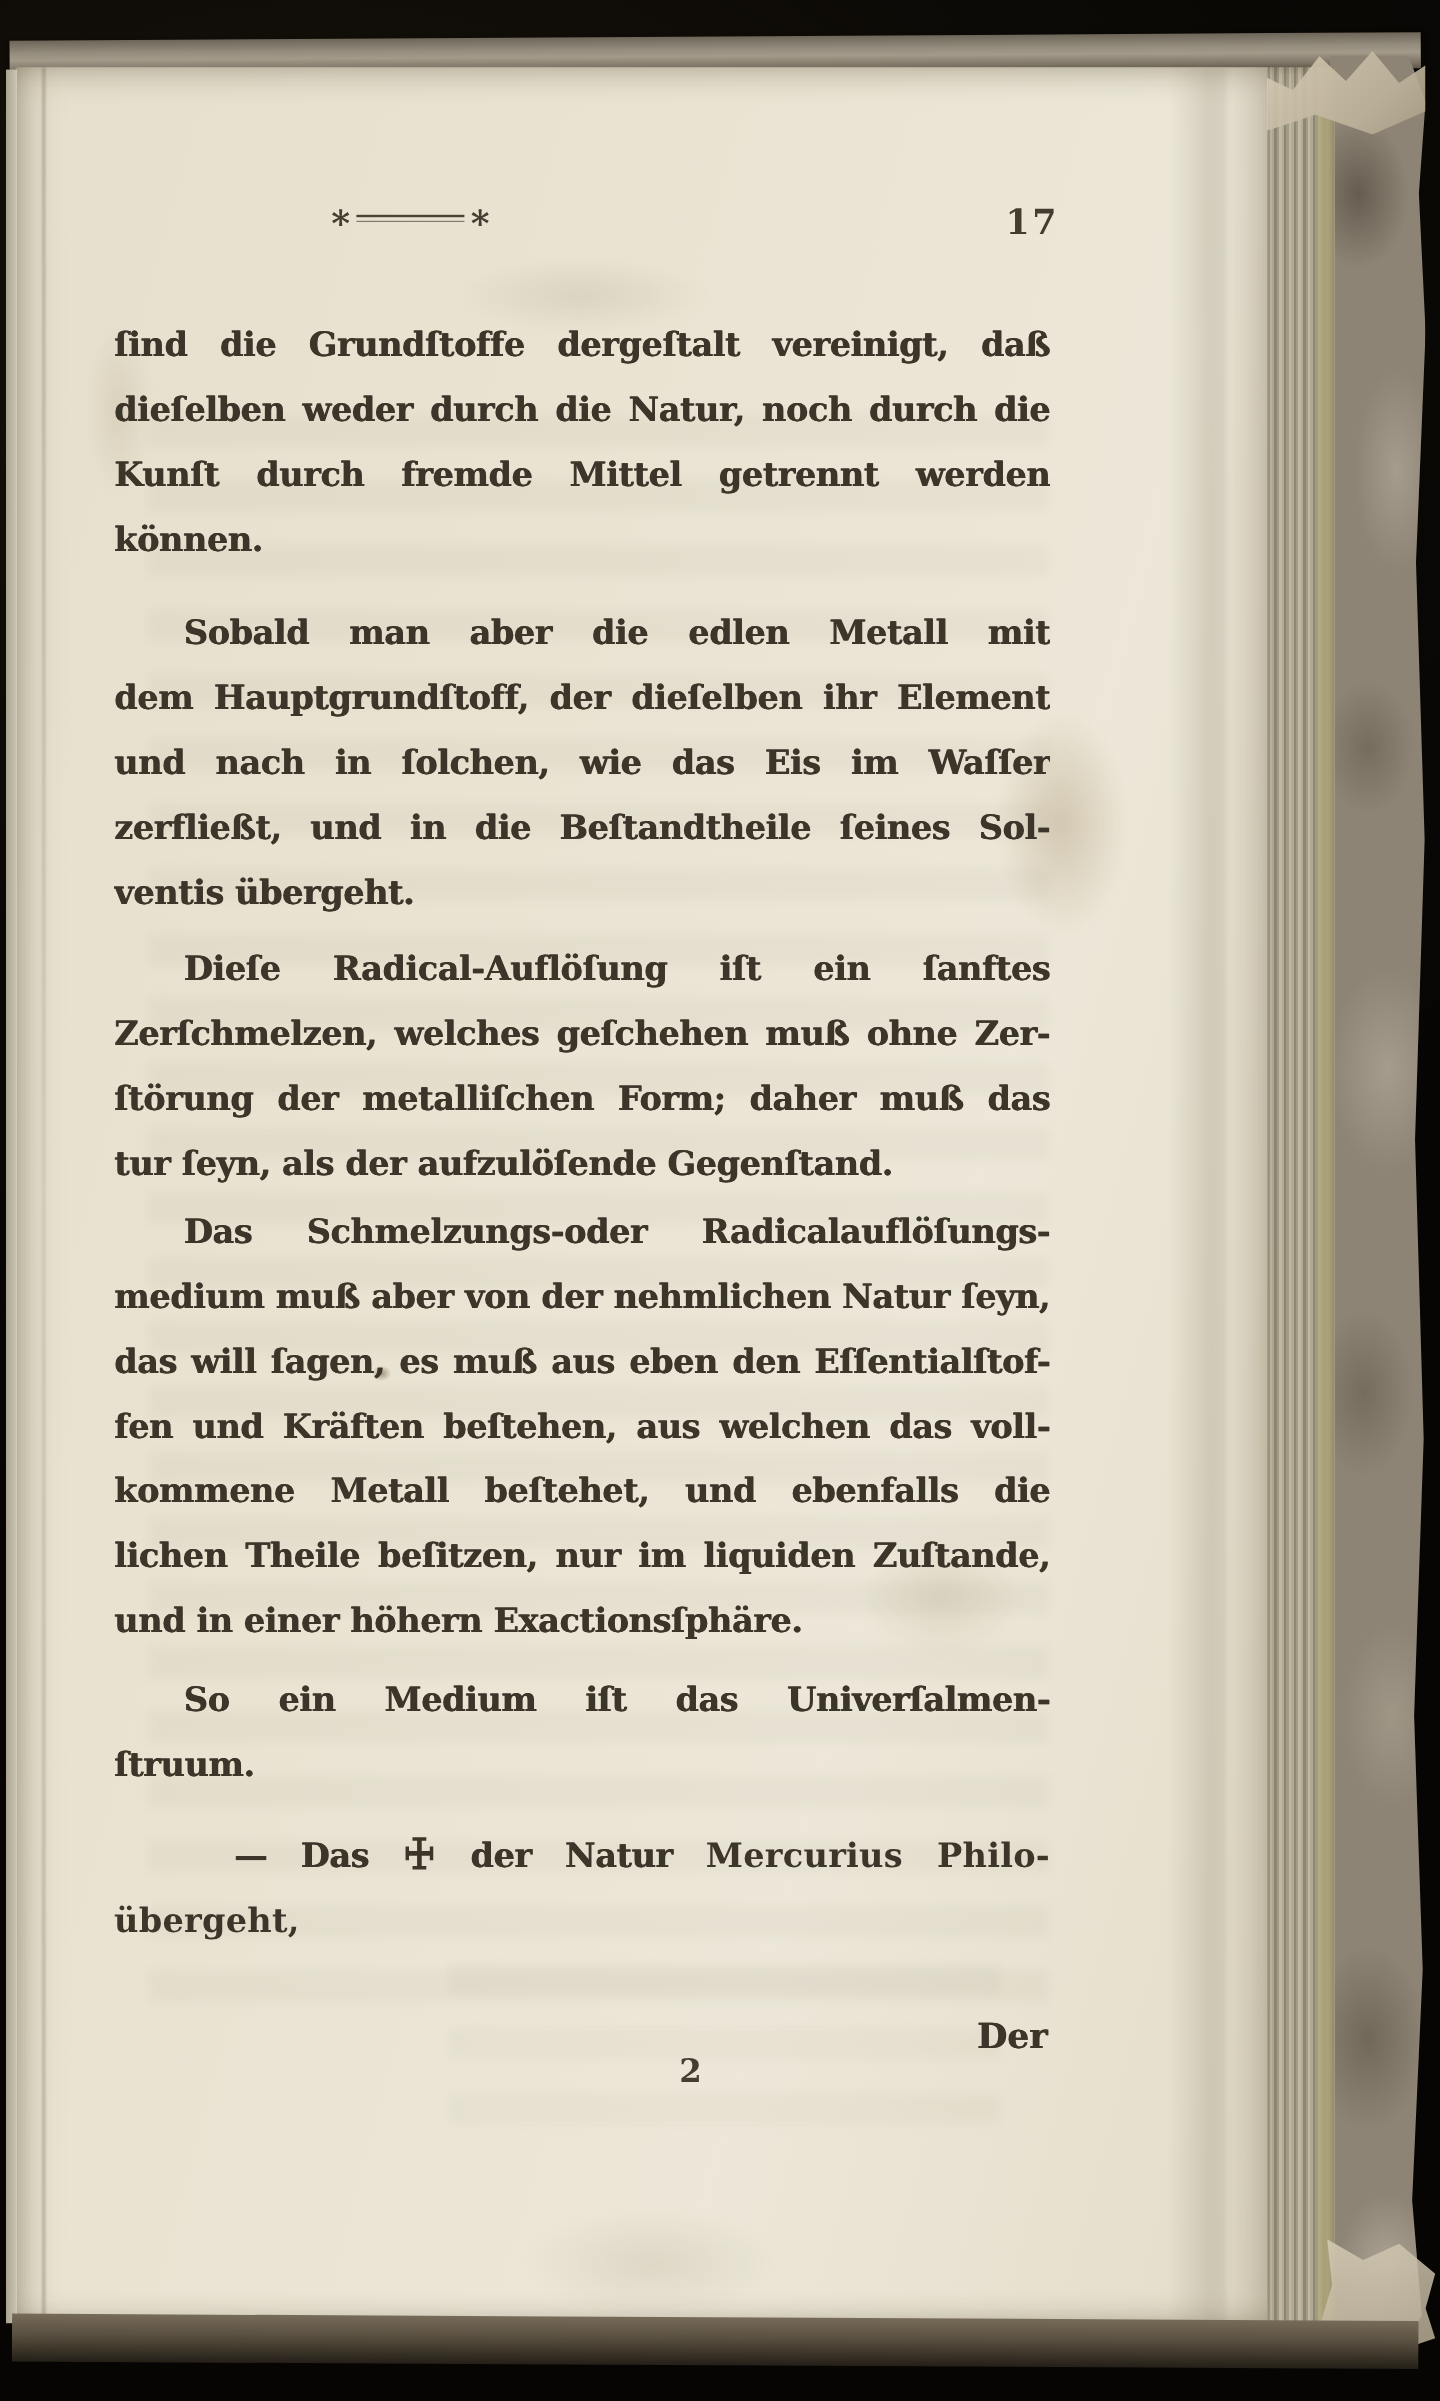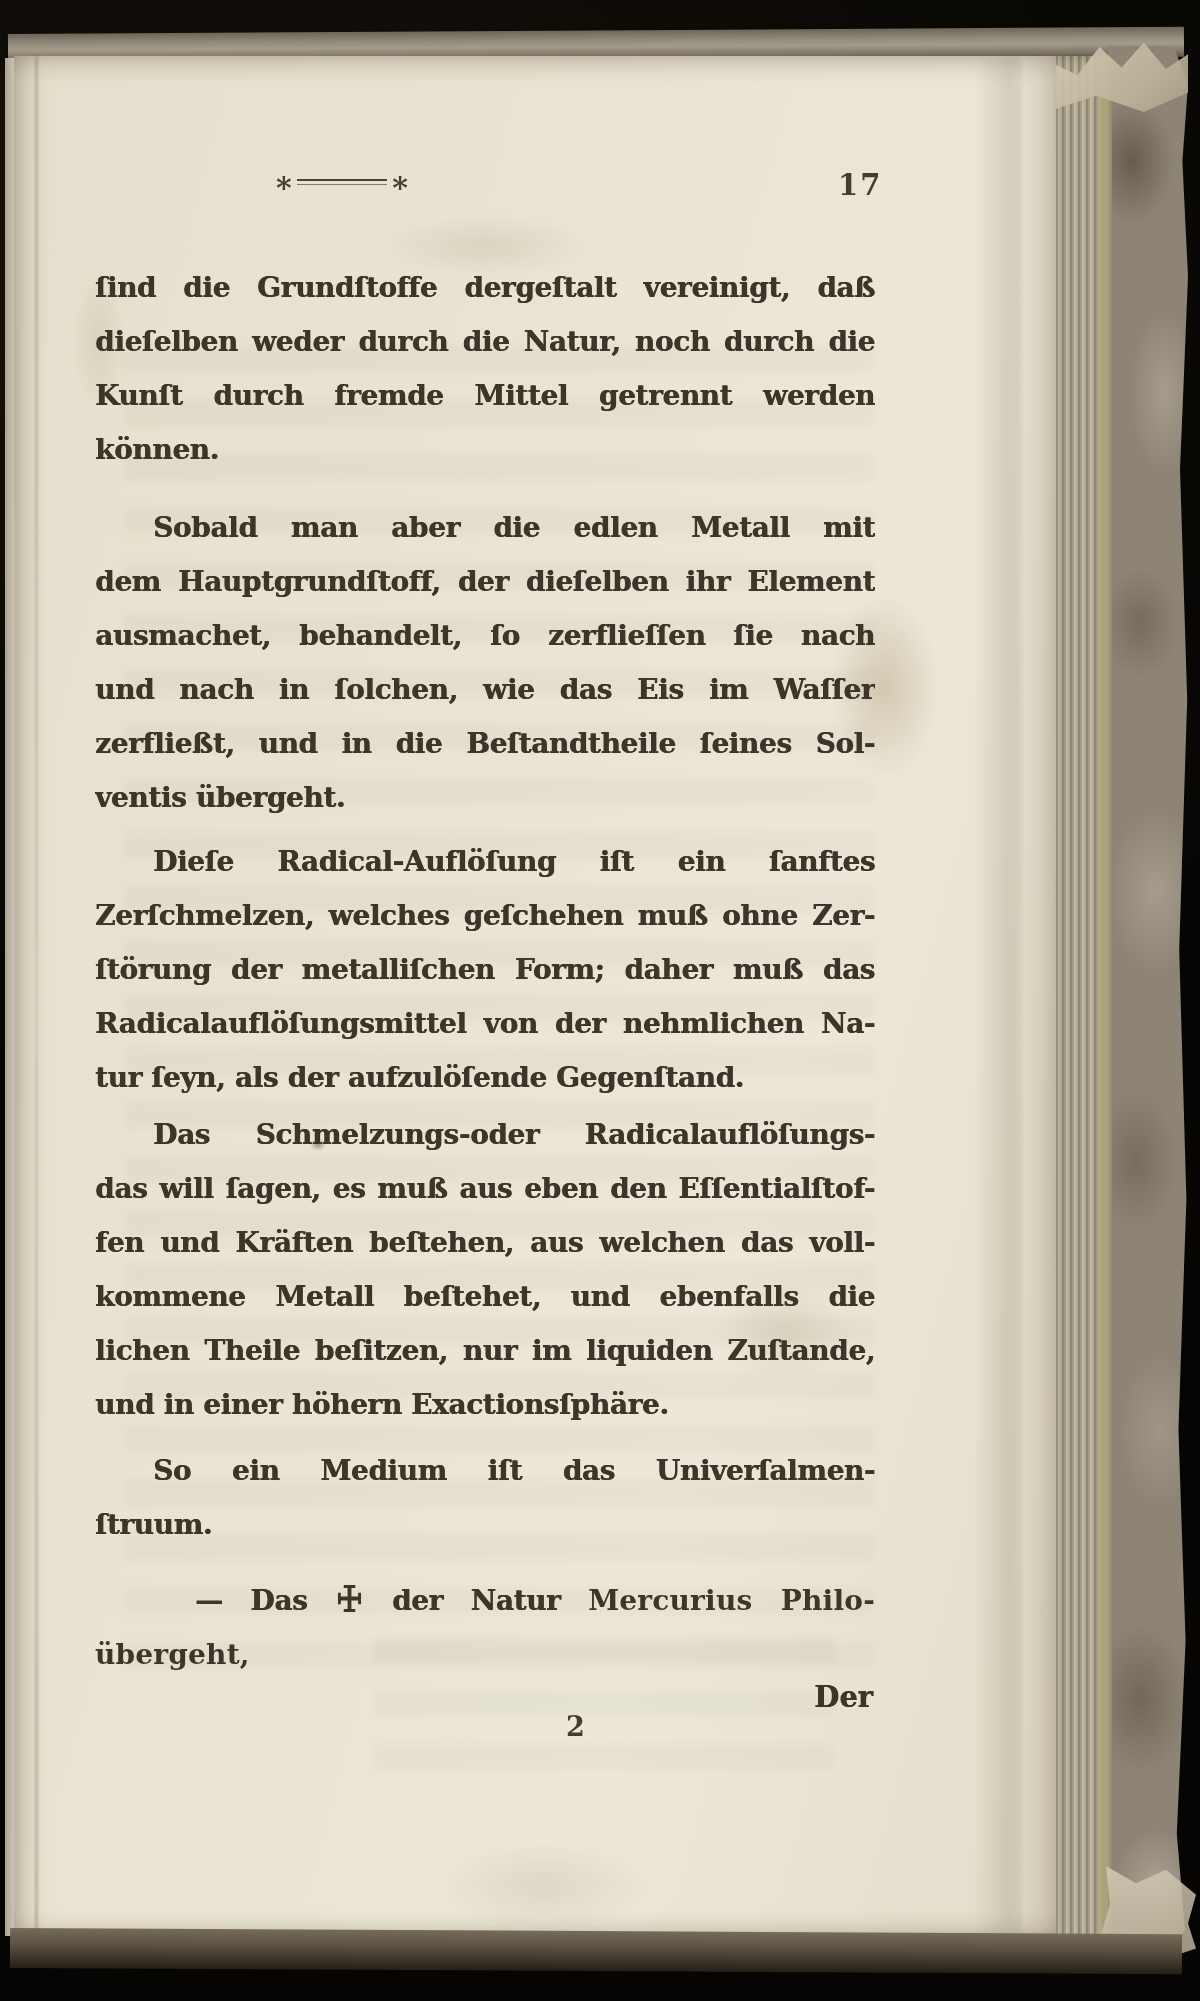--- a/index.html
+++ b/index.html
@@ -167,36 +167,35 @@
       <div class="para">
         <div class="ln">ſind die Grundſtoffe dergeſtalt vereinigt, daß</div>
         <div class="ln">dieſelben weder durch die Natur, noch durch die</div>
         <div class="ln">Kunſt durch fremde Mittel getrennt werden</div>
         <div class="ln last">können.</div>
       </div>
 
       <div class="para" style="margin-top:24px">
         <div class="ln first">Sobald man aber die edlen Metall mit</div>
         <div class="ln">dem Hauptgrundſtoff, der dieſelben ihr Element</div>
-        <div class="ln">ausmachet, behandelt, ſo zerflieſſen ſie nach</div>
         <div class="ln">und nach in ſolchen, wie das Eis im Waſſer</div>
         <div class="ln">zerfließt, und in die Beſtandtheile ſeines Sol-</div>
         <div class="ln last">ventis übergeht.</div>
       </div>
 
       <div class="para" style="margin-top:10px">
         <div class="ln first">Dieſe Radical-Auflöſung iſt ein ſanftes</div>
         <div class="ln">Zerſchmelzen, welches geſchehen muß ohne Zer-</div>
         <div class="ln">ſtörung der metalliſchen Form; daher muß das</div>
-        <div class="ln">Radicalauflöſungsmittel von der nehmlichen Na-</div>
         <div class="ln last">tur ſeyn, als der aufzulöſende Gegenſtand.</div>
       </div>
 
       <div class="para" style="margin-top:3px">
         <div class="ln first">Das Schmelzungs-oder Radicalauflöſungs-</div>
+        <div class="ln">medium muß aber von der nehmlichen Natur ſeyn,</div>
         <div class="ln">das will ſagen, es muß aus eben den Eſſentialſtof-</div>
         <div class="ln">fen und Kräften beſtehen, aus welchen das voll-</div>
         <div class="ln">kommene Metall beſtehet, und ebenfalls die nehm-</div>
         <div class="ln">lichen Theile beſitzen, nur im liquiden Zuſtande,</div>
         <div class="ln last">und in einer höhern Exactionsſphäre.</div>
       </div>
 
       <div class="para" style="margin-top:12px">
         <div class="ln first">So ein Medium iſt das Univerſalmen-</div>
         <div class="ln last">ſtruum.</div>

